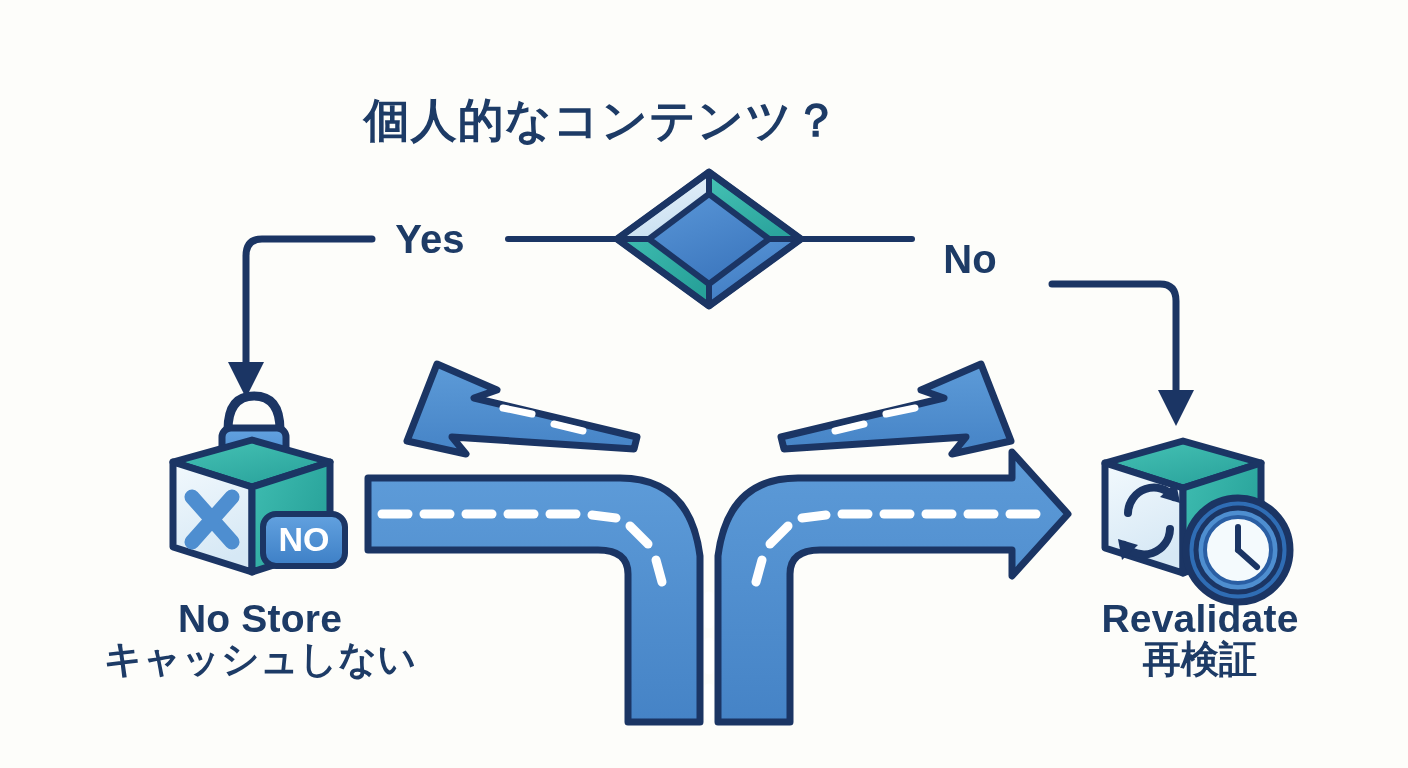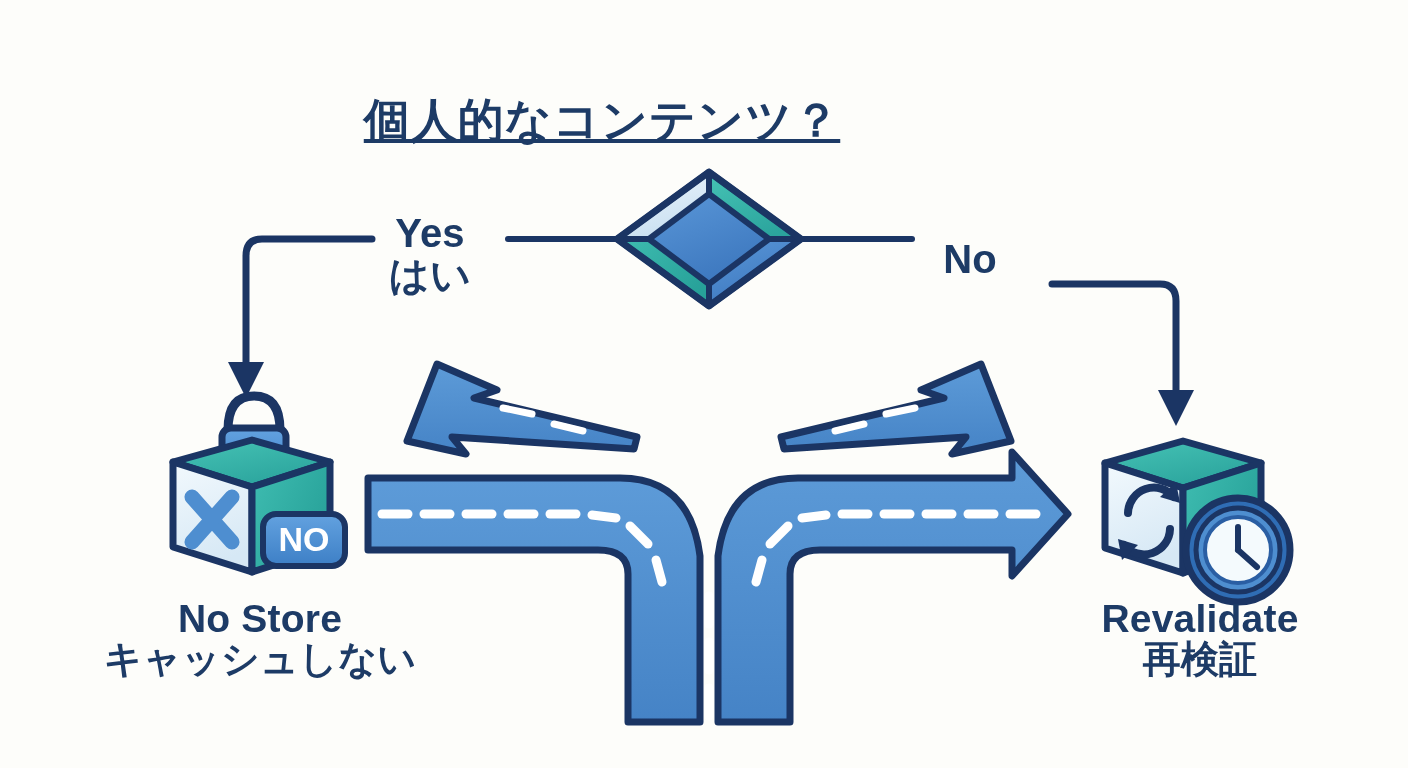--- a/index.html
+++ b/index.html
@@ -34,24 +34,23 @@
     letter-spacing: 0.2px;
   }
   .lbl .en { display: block; }
   .lbl .ja { display: block; }
 
   #title-text {
     left: 0; right: 0; top: 96px;
     width: 1204px;
     font-size: 46px;
     letter-spacing: 1px;
-    text-decoration: underline;
   }
   #branch-yes {
-    left: 300px; top: 212px; width: 260px;
+    left: 300px; top: 218px; width: 260px;
     font-size: 40px;
   }
   #branch-no {
     left: 840px; top: 238px; width: 260px;
     font-size: 40px;
   }
   #outcome-left {
     left: 50px; top: 598px; width: 420px;
     font-size: 39px;
   }
@@ -218,21 +217,20 @@
         <line x1="1238" y1="550" x2="1238" y2="527"></line>
         <line x1="1238" y1="550" x2="1257" y2="567"></line>
       </g>
     </g>
   </svg>
 
   <div class="lbl" id="title-text">個人的なコンテンツ？</div>
 
   <div class="lbl" id="branch-yes">
     <span class="en">Yes</span>
-    <span class="ja">はい</span>
   </div>
 
   <div class="lbl" id="branch-no">
     <span class="en">No</span>
   </div>
 
   <div class="lbl" id="outcome-right">
     <span class="en">Revalidate</span>
     <span class="ja">再検証</span>
   </div>

